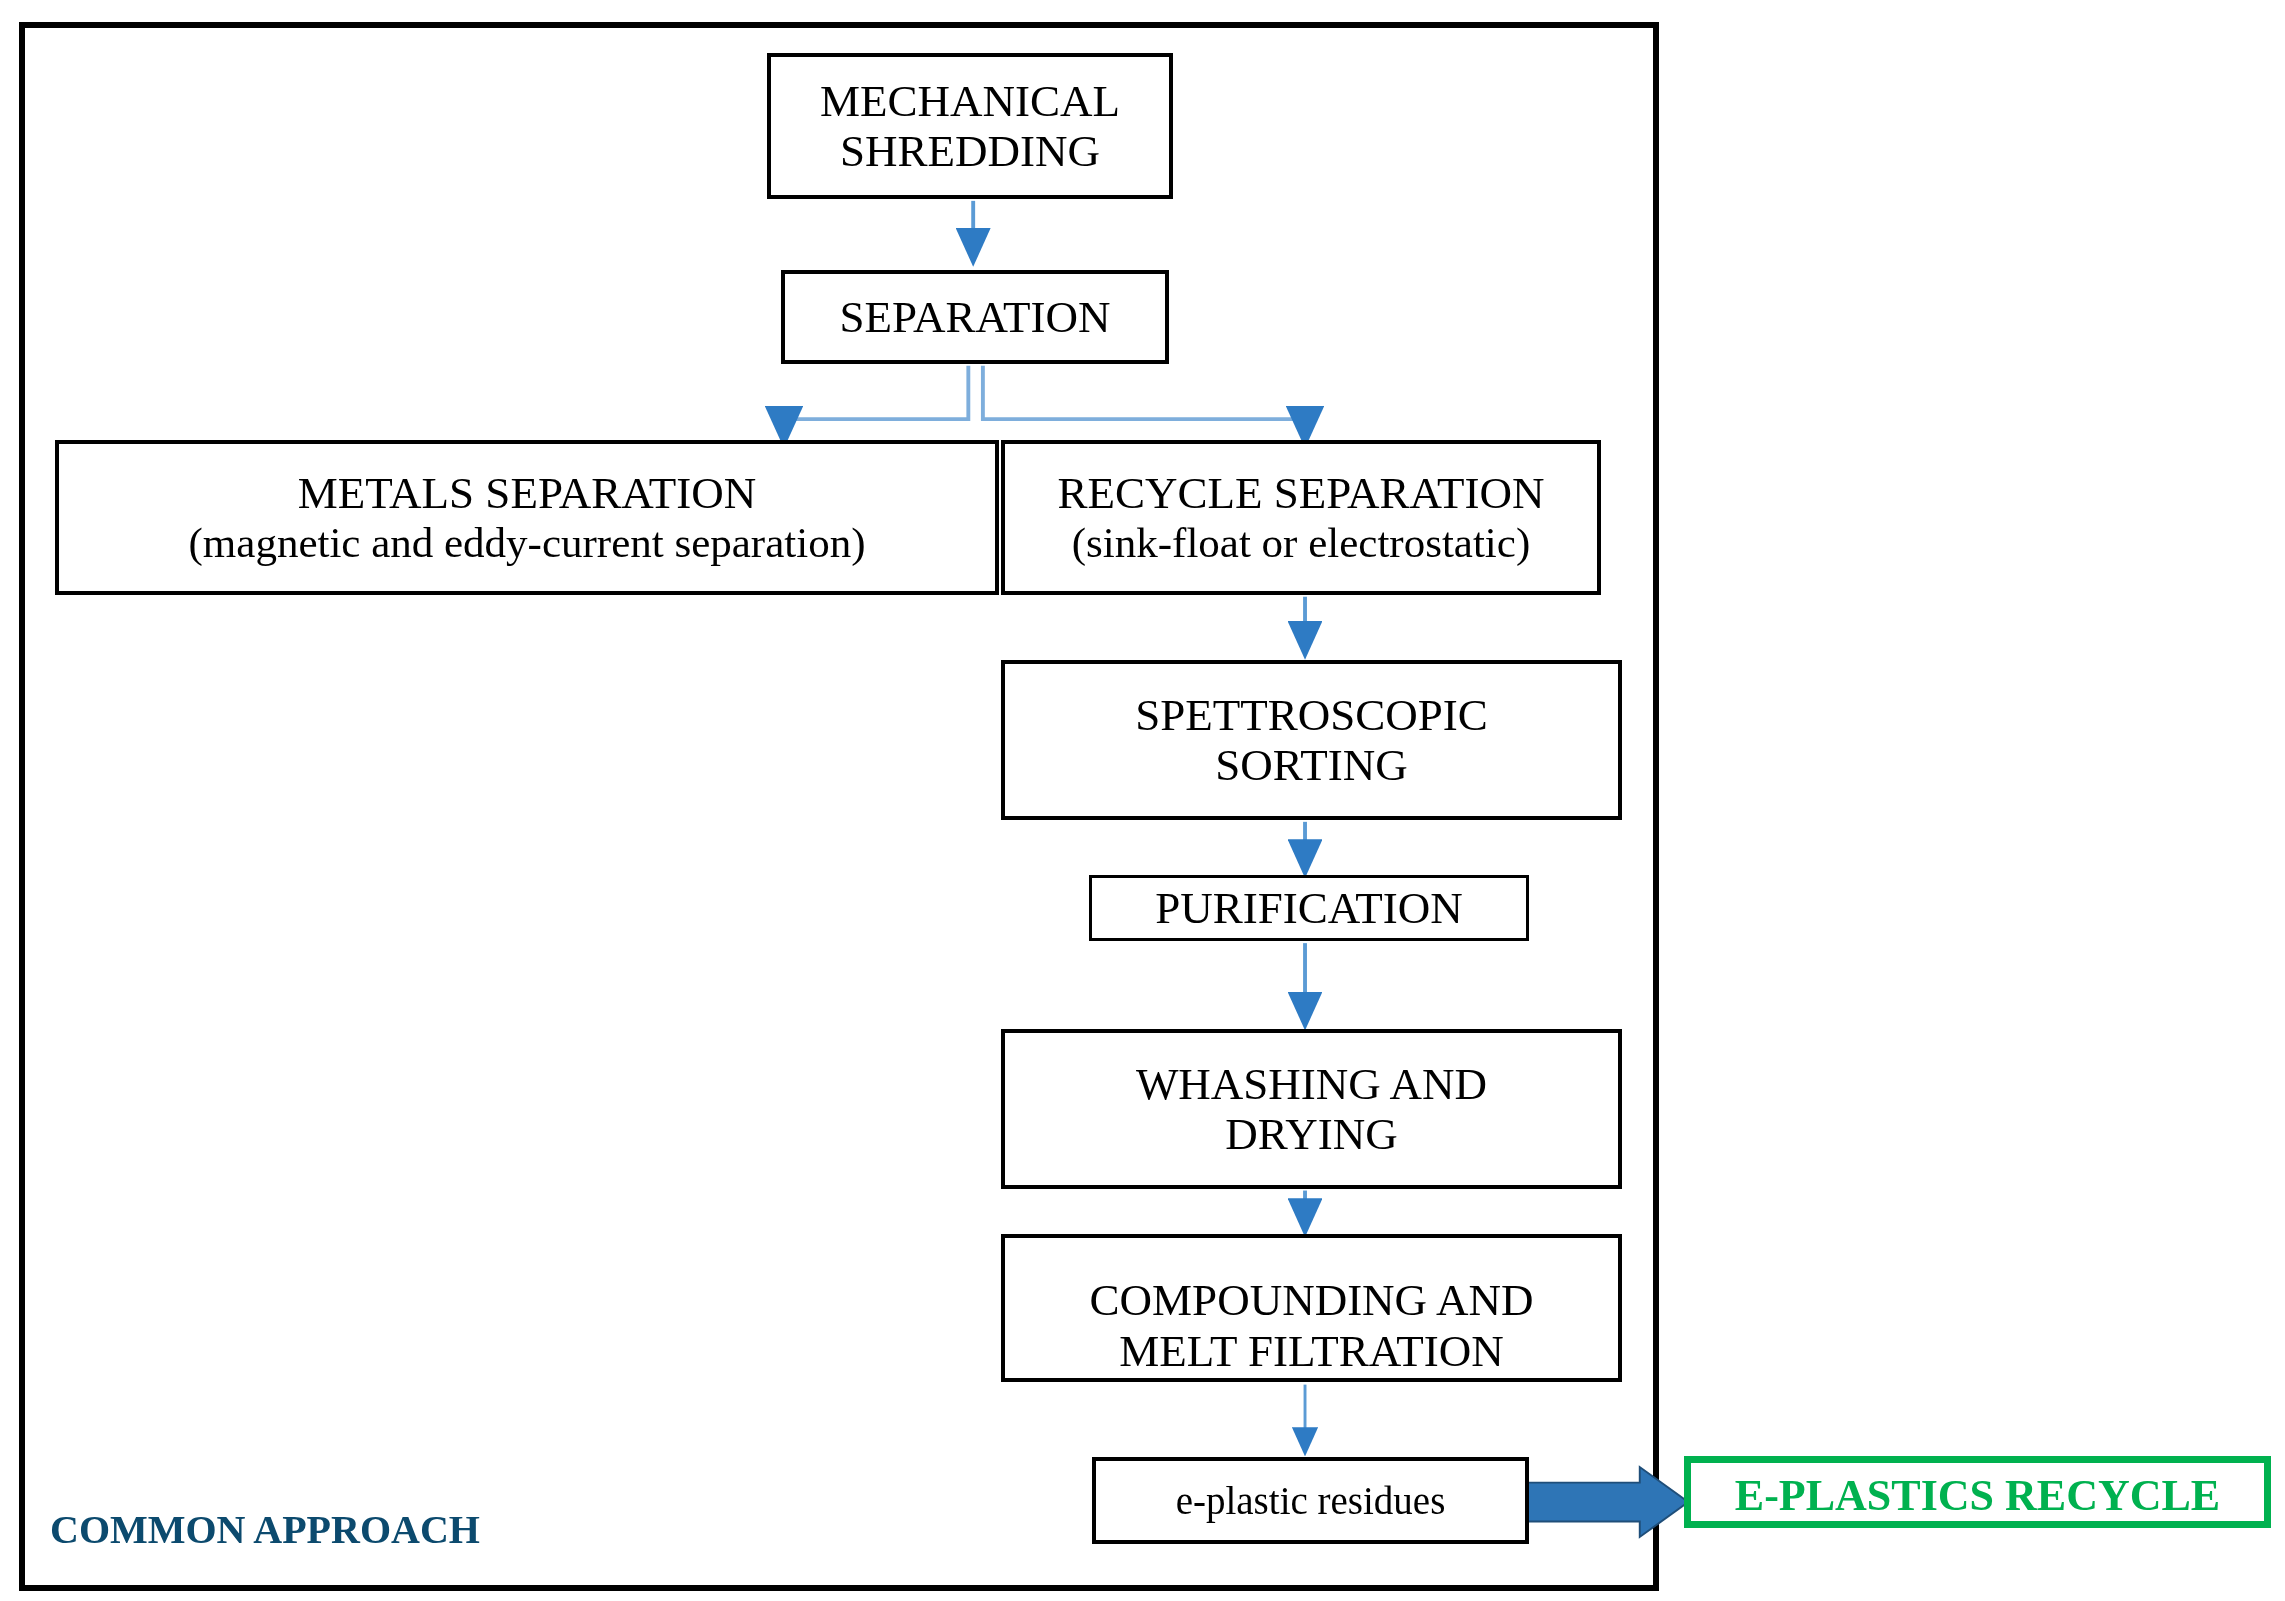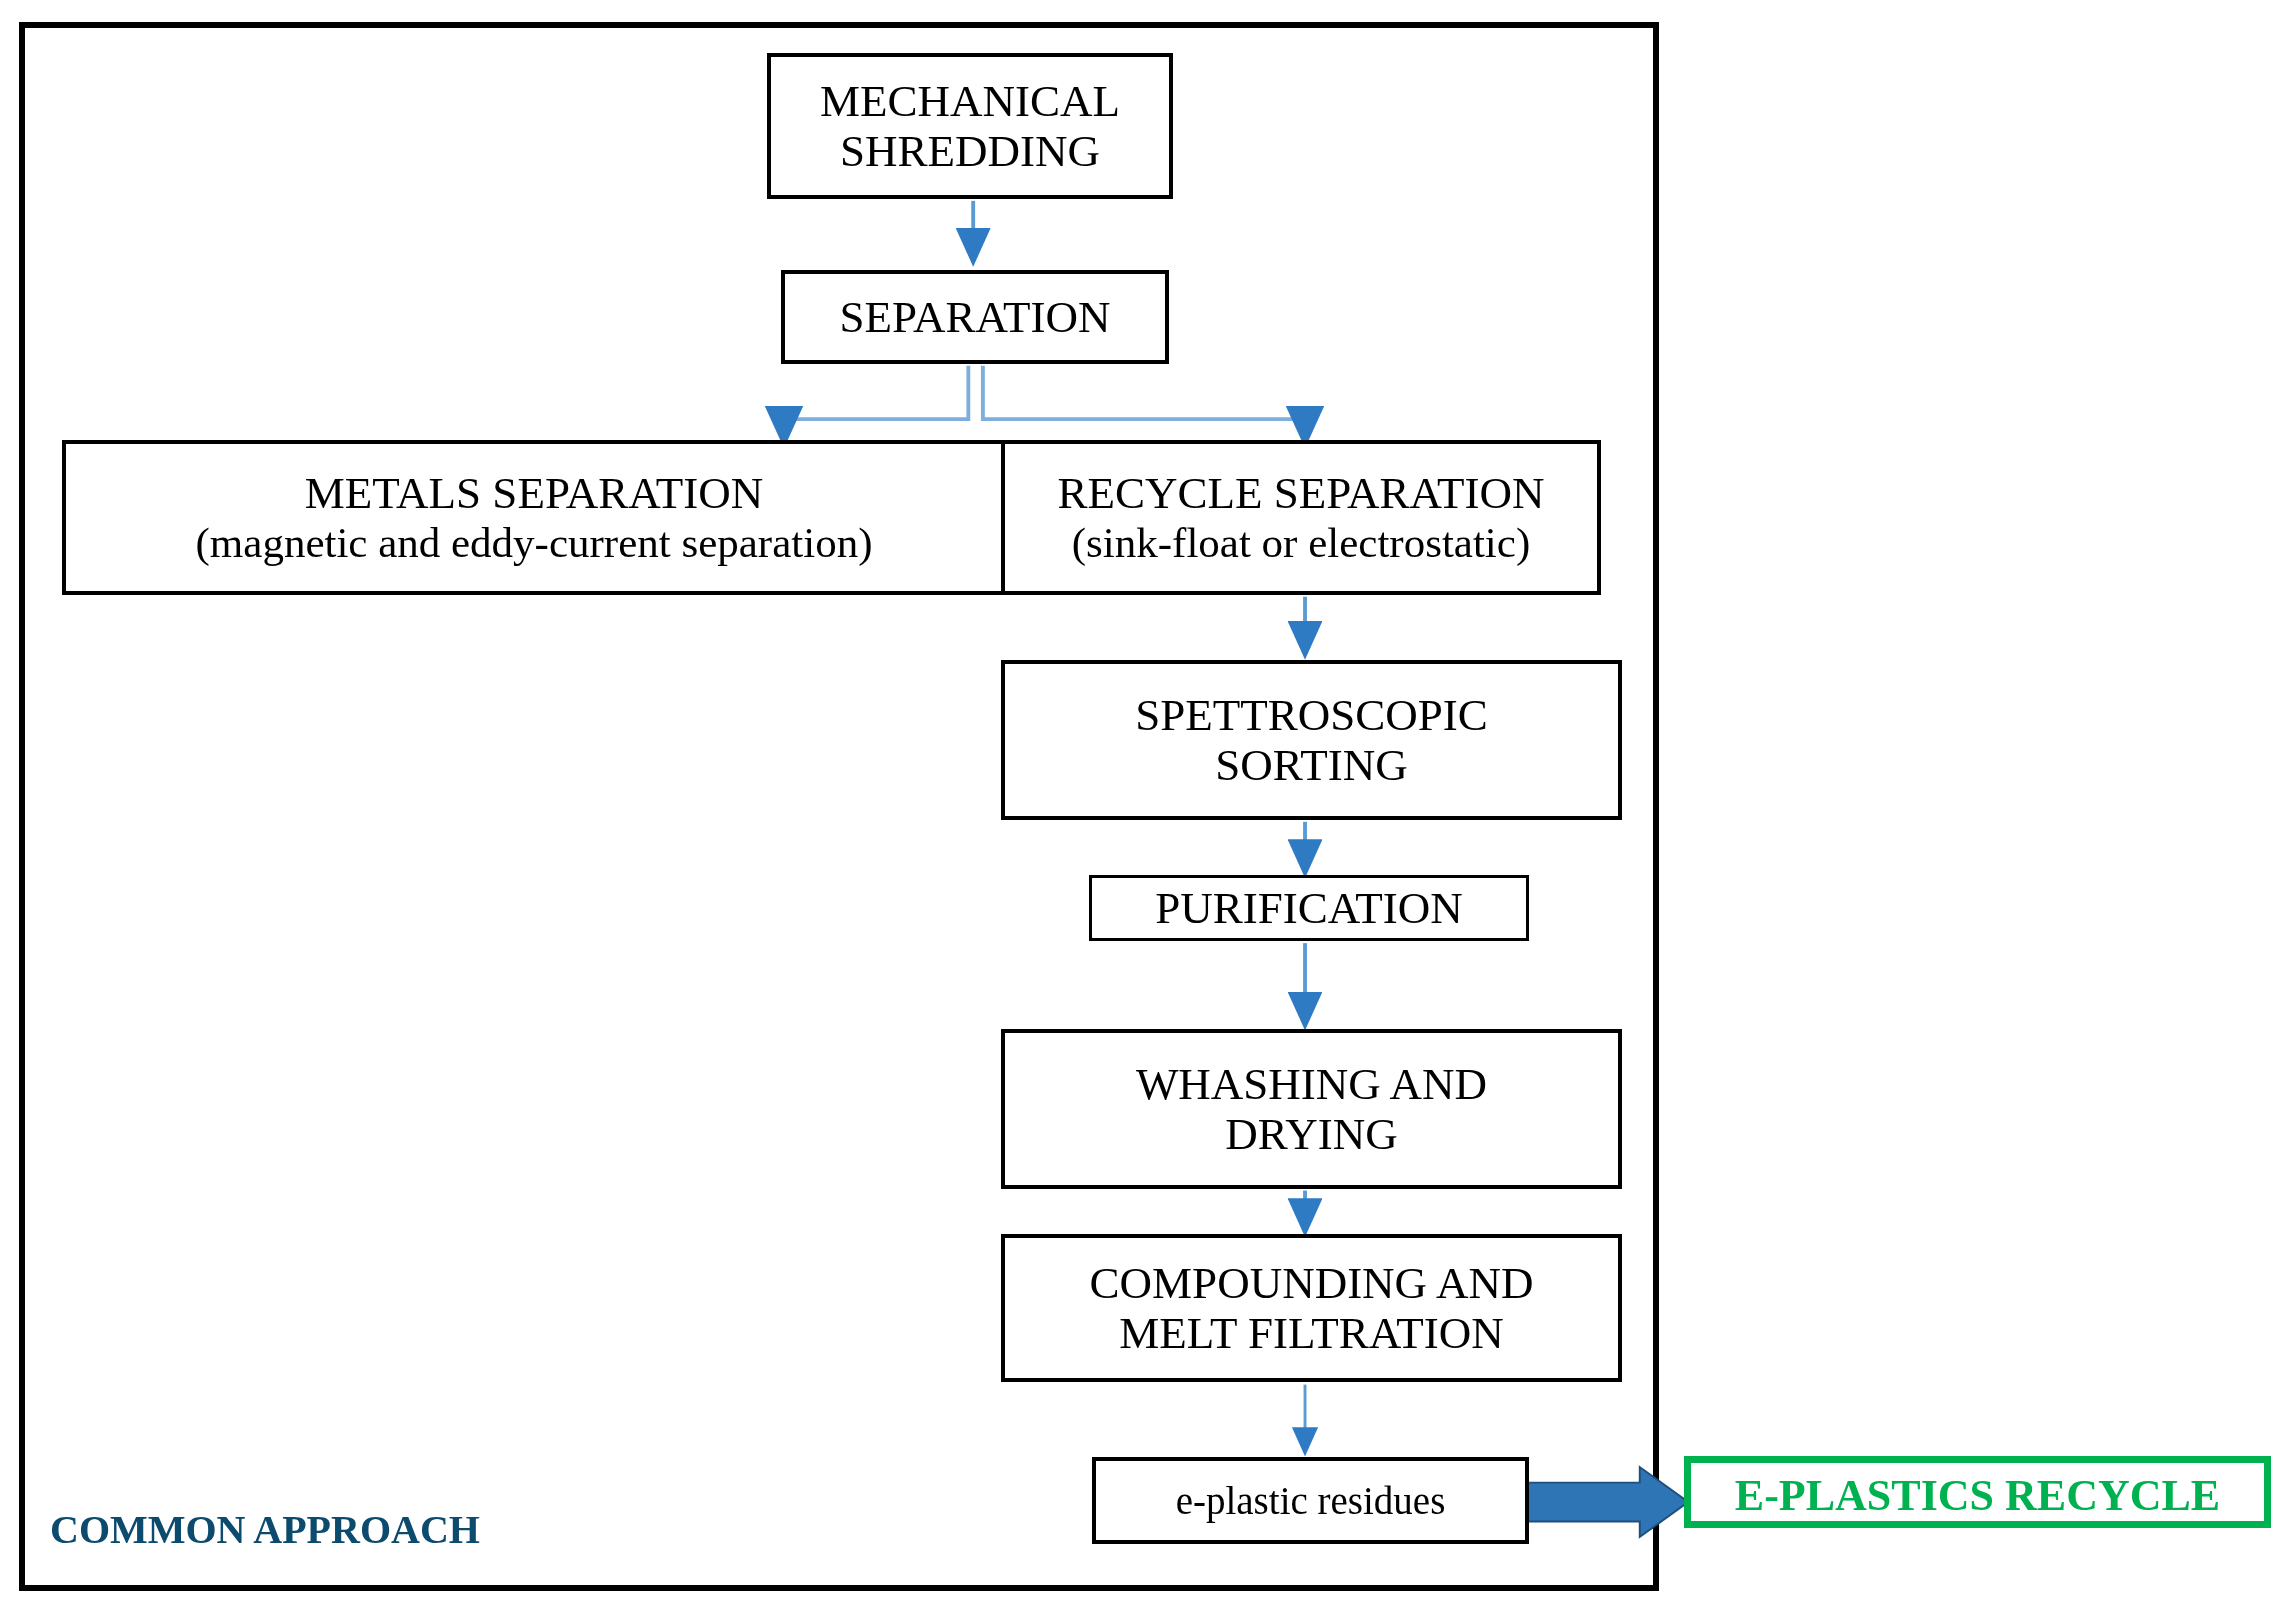--- a/index.html
+++ b/index.html
@@ -45,26 +45,26 @@
     padding: 1.9px 7.8px;
   }
   .node .lines { display: block; width: 100%; }
   .node .l1, .node .l2 { display: block; white-space: nowrap; }
 
   .node-thin { border-width: 3.9px; }
 
   
   #node-mechanical-shredding { left: 767px;  top: 53px;   width: 406px; height: 146px; font-size: 45px; }
   #node-separation           { left: 781px;  top: 270px;  width: 388px; height: 94px;  font-size: 45px; }
-  #node-metals-separation    { left: 62px;   top: 440px;  width: 944px; height: 155px; font-size: 45px; }
+  #node-metals-separation    { left: 55px;   top: 440px;  width: 944px; height: 155px; font-size: 45px; }
   #node-plastic-separation   { left: 1001px; top: 440px;  width: 600px; height: 155px; font-size: 45px; }
   #node-spettroscopic-sorting{ left: 1001px; top: 660px;  width: 621px; height: 160px; font-size: 45px; text-align: center; }
   #node-purification         { left: 1089px; top: 875px;  width: 440px; height: 66px;  font-size: 45px; }
   #node-whashing-drying      { left: 1001px; top: 1029px; width: 621px; height: 160px; font-size: 45px; }
-  #node-compounding-melt     { left: 1001px; top: 1234px; width: 621px; height: 148px; font-size: 45px; }
+  #node-compounding-melt     { left: 1001px; top: 1234px; width: 621px; height: 148px; font-size: 45px; align-items: flex-end; }
   #node-eplastic-residues    { left: 1092px; top: 1457px; width: 437px; height: 87px;  font-size: 39px; justify-content: flex-end; }
 
   #node-metals-separation .l2,
   #node-plastic-separation .l2 { font-size: 43px; }
 
   
   #node-eplastics-recycle {
     position: absolute;
     left: 1684px;
     top: 1456px;

